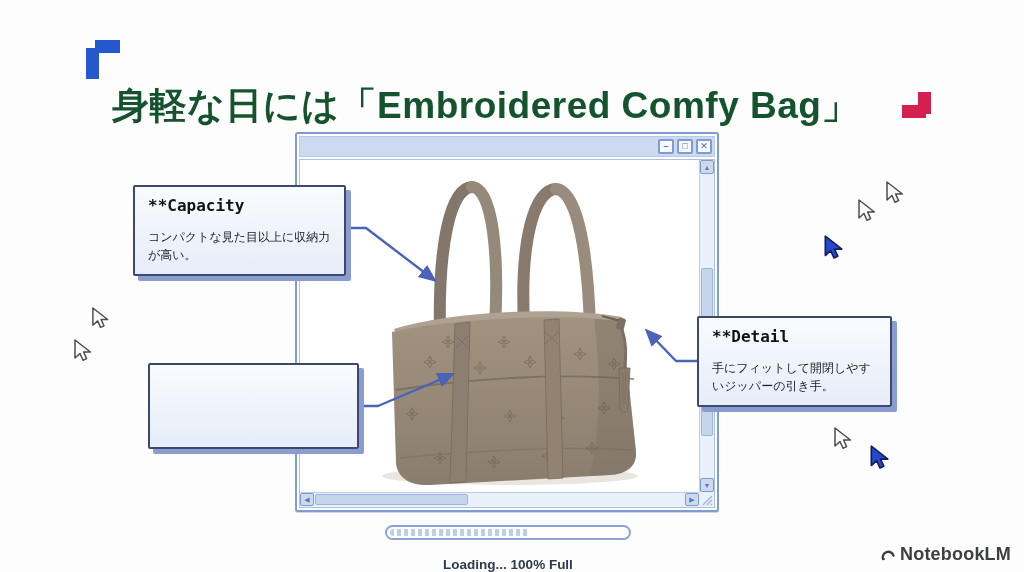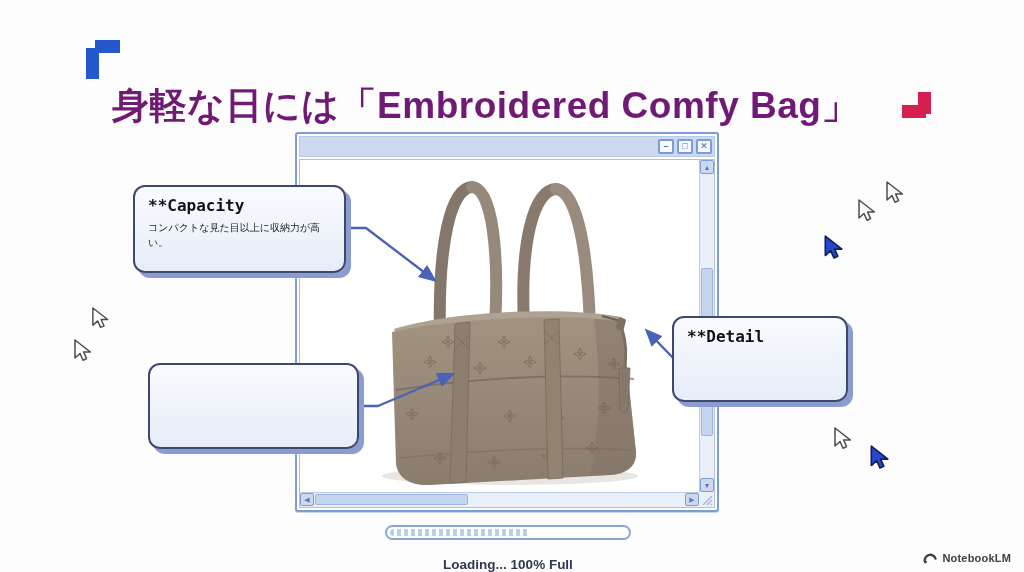--- a/index.html
+++ b/index.html
@@ -4,21 +4,21 @@
 <style>
   html,body{margin:0;padding:0;}
   body{
     width:1024px;height:572px;position:relative;overflow:hidden;
     background:#fdfdfd;
     font-family:"Liberation Sans","DejaVu Sans",sans-serif;
   }
   
   .page-title{
     position:absolute;left:112px;top:56px;
-    font-size:37px;font-weight:800;color:#701a75;letter-spacing:.5px;
+    font-size:37px;font-weight:800;color:#14532d;letter-spacing:.5px;
     white-space:nowrap;
   }
   .bracket{position:absolute;}
   .bracket div{position:absolute;}
   .bracket-blue{left:86px;top:40px;width:36px;height:40px;}
   .bracket-blue .h{left:9px;top:0;width:25px;height:13px;background:#2458cc;}
   .bracket-blue .v{left:0;top:8px;width:13px;height:31px;background:#2458cc;}
   .bracket-red{left:902px;top:92px;width:30px;height:30px;}
   .bracket-red .v{left:16px;top:0;width:13px;height:22px;background:#d42050;}
   .bracket-red .h{left:0;top:13px;width:24px;height:13px;background:#d42050;}
@@ -61,35 +61,35 @@
   .vthumb{position:absolute;left:1px;width:12px;top:108px;height:168px;background:#c6d5ee;border:1px solid #9fb4dc;border-radius:2px;box-sizing:border-box;}
   .hthumb{position:absolute;top:1px;height:11px;left:15px;width:153px;background:#c6d5ee;border:1px solid #9fb4dc;border-radius:2px;box-sizing:border-box;}
   .corner{
     position:absolute;right:0;bottom:0;width:15px;height:15px;background:#eaf0f9;
   }
   .corner svg{position:absolute;right:1px;bottom:1px;}
 
   
   .callout{
     position:absolute;z-index:40;box-sizing:border-box;
-    border:2px solid #3d486e;border-radius:12px;
+    border:2px solid #3d486e;border-radius:2px;
     background:linear-gradient(180deg,#f9fbfe 0%,#e6edf8 100%);
     box-shadow:5px 5px 0 #8b9cd1;
     padding:9px 13px 10px 13px;
   }
   .callout-title{
     font-family:"DejaVu Sans Mono","Liberation Mono",monospace;
     font-weight:700;font-size:16px;color:#101218;line-height:1.25;
   }
   .callout-body{
-    font-size:10px;color:#1c1e24;line-height:1.5;margin-top:4px;
+    font-size:12px;color:#1c1e24;line-height:1.5;margin-top:12px;
   }
   .callout-capacity{left:133px;top:185px;width:213px;min-height:88px;}
   .callout-pockets{left:148px;top:363px;width:211px;min-height:86px;}
-  .callout-detail{left:672px;top:316px;width:176px;min-height:86px;}
+  .callout-detail{left:697px;top:316px;width:195px;min-height:86px;}
 
   
   .arrows{position:absolute;left:0;top:0;z-index:30;pointer-events:none;}
   .cursor{position:absolute;z-index:50;pointer-events:none;}
 
   
   .loading-bar{
     position:absolute;left:385px;top:525px;width:246px;height:15px;z-index:20;
     border:2px solid #8aa4d6;border-radius:9px;background:#fff;box-sizing:border-box;
   }
@@ -100,21 +100,21 @@
   }
   .loading-label{
     position:absolute;left:385px;top:557px;width:246px;text-align:center;z-index:20;
     font-size:13.5px;font-weight:700;color:#2e3852;
   }
 
   
   .brand{
     position:absolute;right:13px;bottom:7px;z-index:20;
     display:flex;align-items:center;gap:4px;
-    font-size:11px;font-weight:700;color:#3c4043;letter-spacing:.2px;
+    font-size:18px;font-weight:700;color:#3c4043;letter-spacing:.2px;
   }
 </style>
 </head>
 <body>
 
 <div class="bracket bracket-blue">
     <div class="h"></div>
     <div class="v"></div>
   </div>
 <h1 class="page-title">身軽な日には「Embroidered Comfy Bag」</h1>
@@ -221,20 +221,21 @@
 </svg>
 
 <div class="callout callout-capacity">
   <div class="callout-title">**Capacity</div>
   <div class="callout-body">コンパクトな見た目以上に収納力が高い。</div>
 </div>
 <div class="callout callout-pockets">
 </div>
 <div class="callout callout-detail">
   <div class="callout-title">**Detail</div>
+  <div class="callout-body">手にフィットして開閉しやすいジッパーの引き手。</div>
 </div>
 
 <svg class="cursor" style="left:884px;top:180px;" width="24" height="26" viewBox="0 0 24 26">
     <path d="M3,2 L3,20 L8,15.5 L11,22.3 L14.6,20.6 L11.6,14 L18.4,14 Z" fill="#fbfbfb" stroke="#4d4d4d" stroke-width="1.5" stroke-linejoin="round"></path>
   </svg>
 <svg class="cursor" style="left:856px;top:198px;" width="24" height="26" viewBox="0 0 24 26">
     <path d="M3,2 L3,20 L8,15.5 L11,22.3 L14.6,20.6 L11.6,14 L18.4,14 Z" fill="#fbfbfb" stroke="#4d4d4d" stroke-width="1.5" stroke-linejoin="round"></path>
   </svg>
 <svg class="cursor" style="left:822px;top:234px;" width="26" height="28" viewBox="0 0 24 26">
     <path d="M3,2 L3,20 L8,15.5 L11,22.3 L14.6,20.6 L11.6,14 L18.4,14 Z" fill="#2847cc" stroke="#101f5c" stroke-width="1.5" stroke-linejoin="round"></path>

